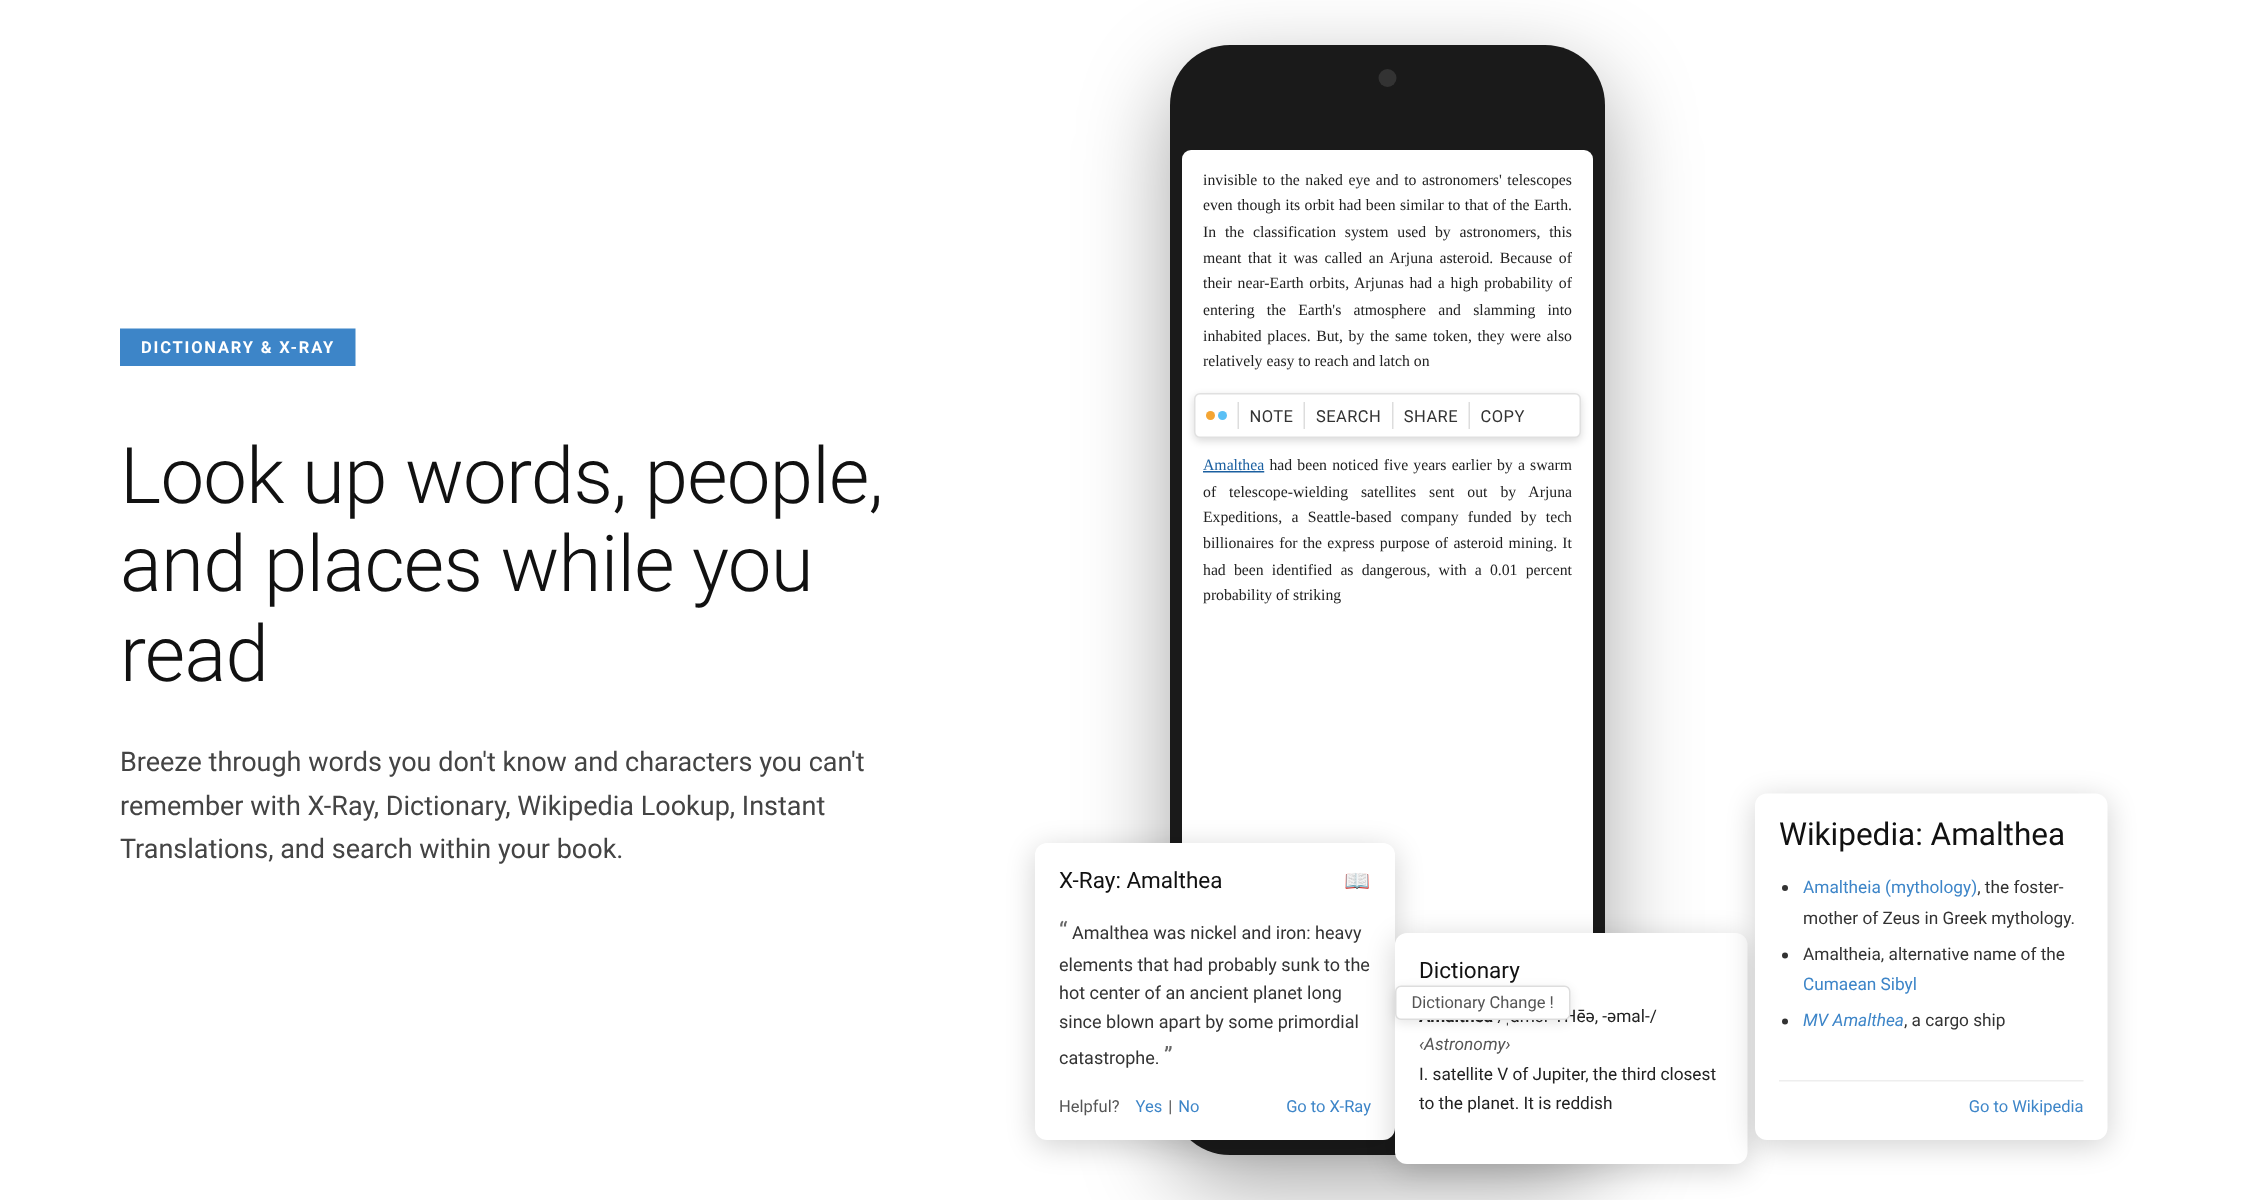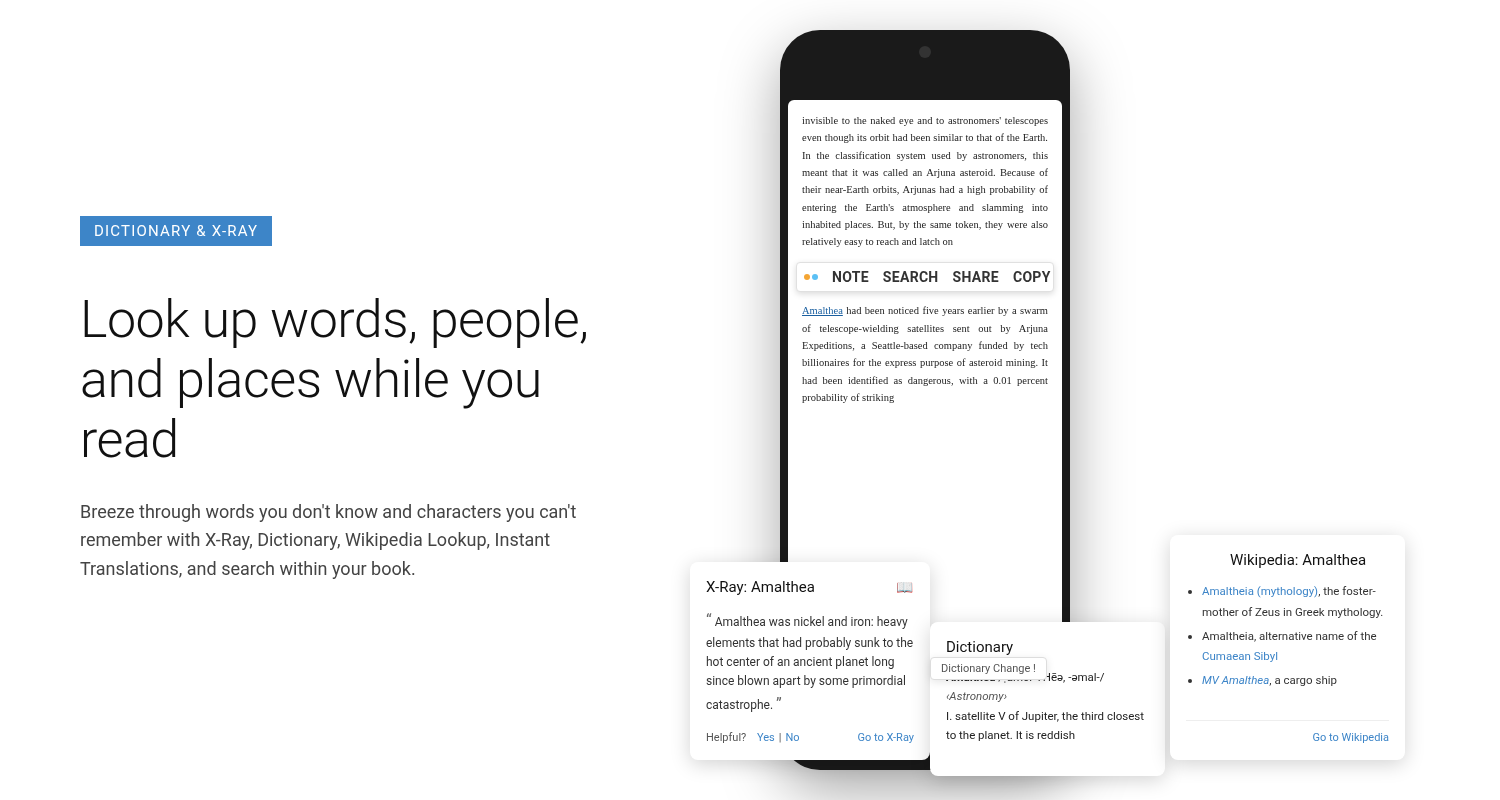--- a/index.html
+++ b/index.html
@@ -17,22 +17,22 @@
     .left-section {
       width: 680px;
       padding: 60px 80px;
       flex-shrink: 0;
     }
 
     .badge {
       display: inline-block;
       background: #3d85c8;
       color: #fff;
-      font-size: 15px;
-      font-weight: 400;
+      font-size: 11px;
+      font-weight: 700;
       letter-spacing: 1.2px;
       padding: 6px 14px;
       margin-bottom: 44px;
     }
 
     .headline {
       font-size: 52px;
       font-weight: 300;
       color: #111;
       line-height: 1.15;
@@ -146,22 +146,22 @@
       flex-shrink: 0;
     }
 
     .toolbar-divider {
       width: 1px;
       height: 18px;
       background: #ddd;
     }
 
     .toolbar-btn {
-      font-size: 14px;
-      font-weight: 700;
+      font-size: 11px;
+      font-weight: 400;
       color: #333;
       padding: 0 7px;
       letter-spacing: 0.3px;
       cursor: pointer;
       white-space: nowrap;
     }
 
     
     .kindle-icon {
       display: flex;
@@ -313,25 +313,24 @@
       bottom: 40px;
       width: 235px;
       background: #fff;
       border-radius: 8px;
       box-shadow: 0 4px 20px rgba(0,0,0,0.18);
       padding: 16px;
       z-index: 10;
     }
 
     .wiki-panel .panel-title {
-      font-size: 15px;
+      font-size: 21px;
       font-weight: 400;
       color: #111;
       margin-bottom: 12px;
-      margin-left: 44px;
     }
 
     .wiki-panel .wiki-list {
       list-style: disc;
       padding-left: 16px;
       font-size: 11.5px;
       color: #333;
       line-height: 1.75;
       margin-bottom: 30px;
     }

